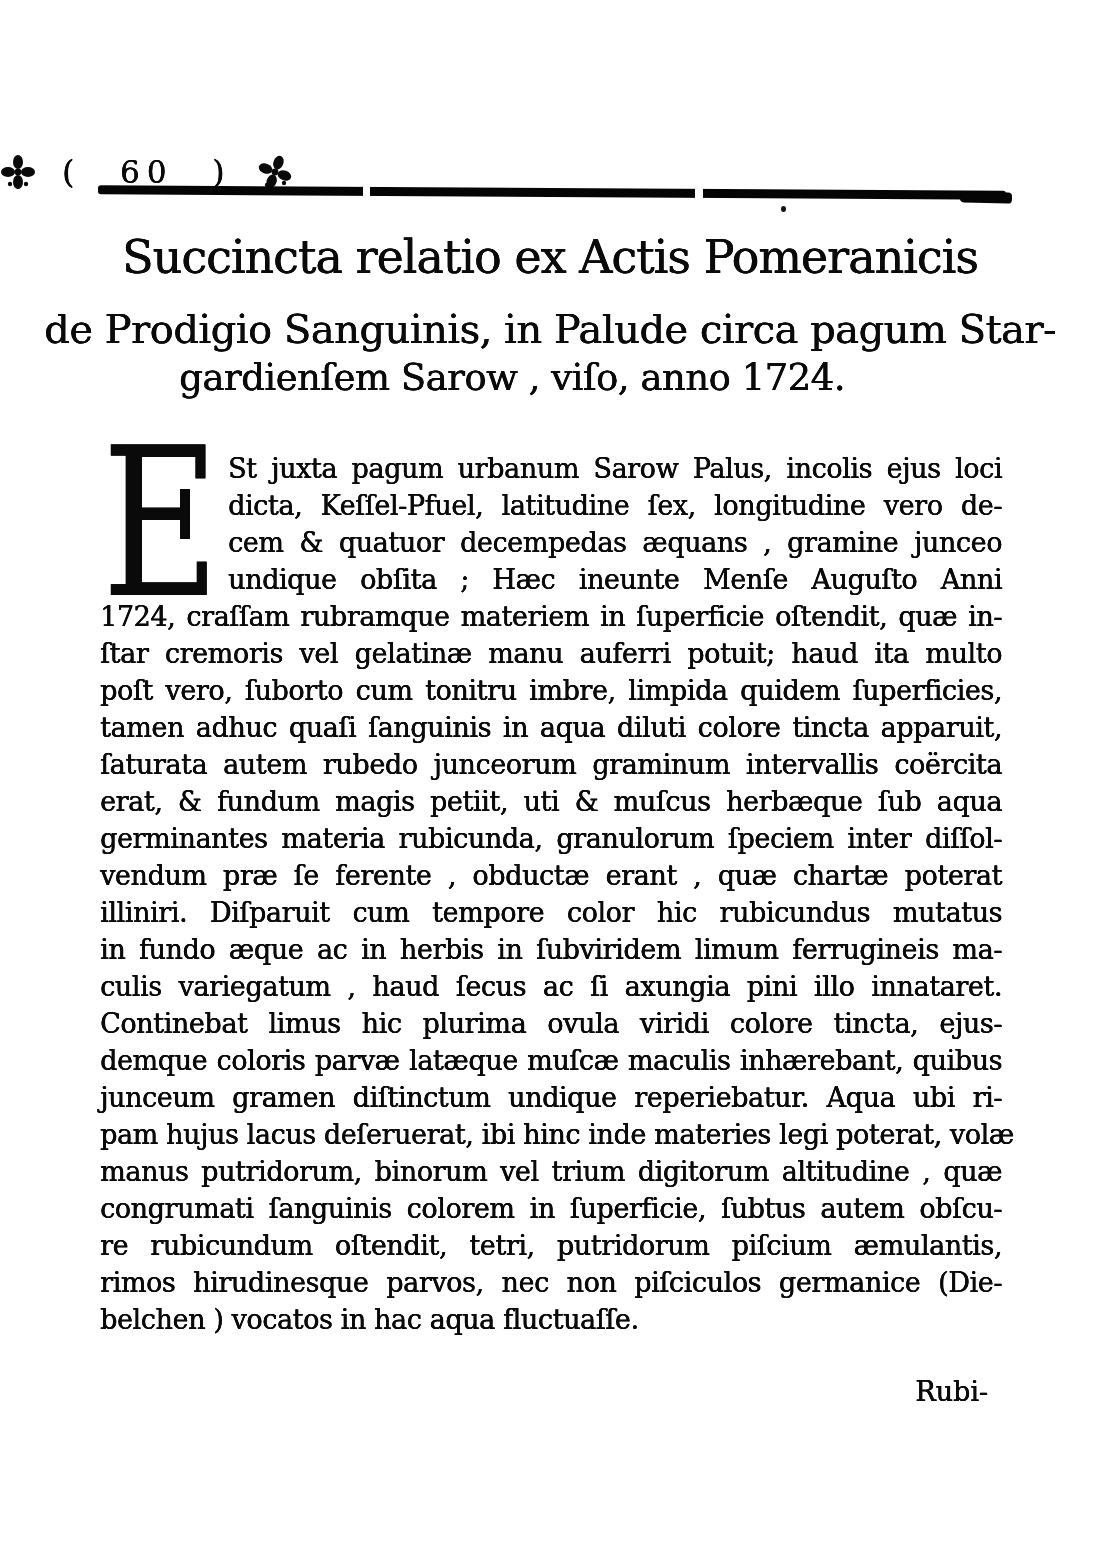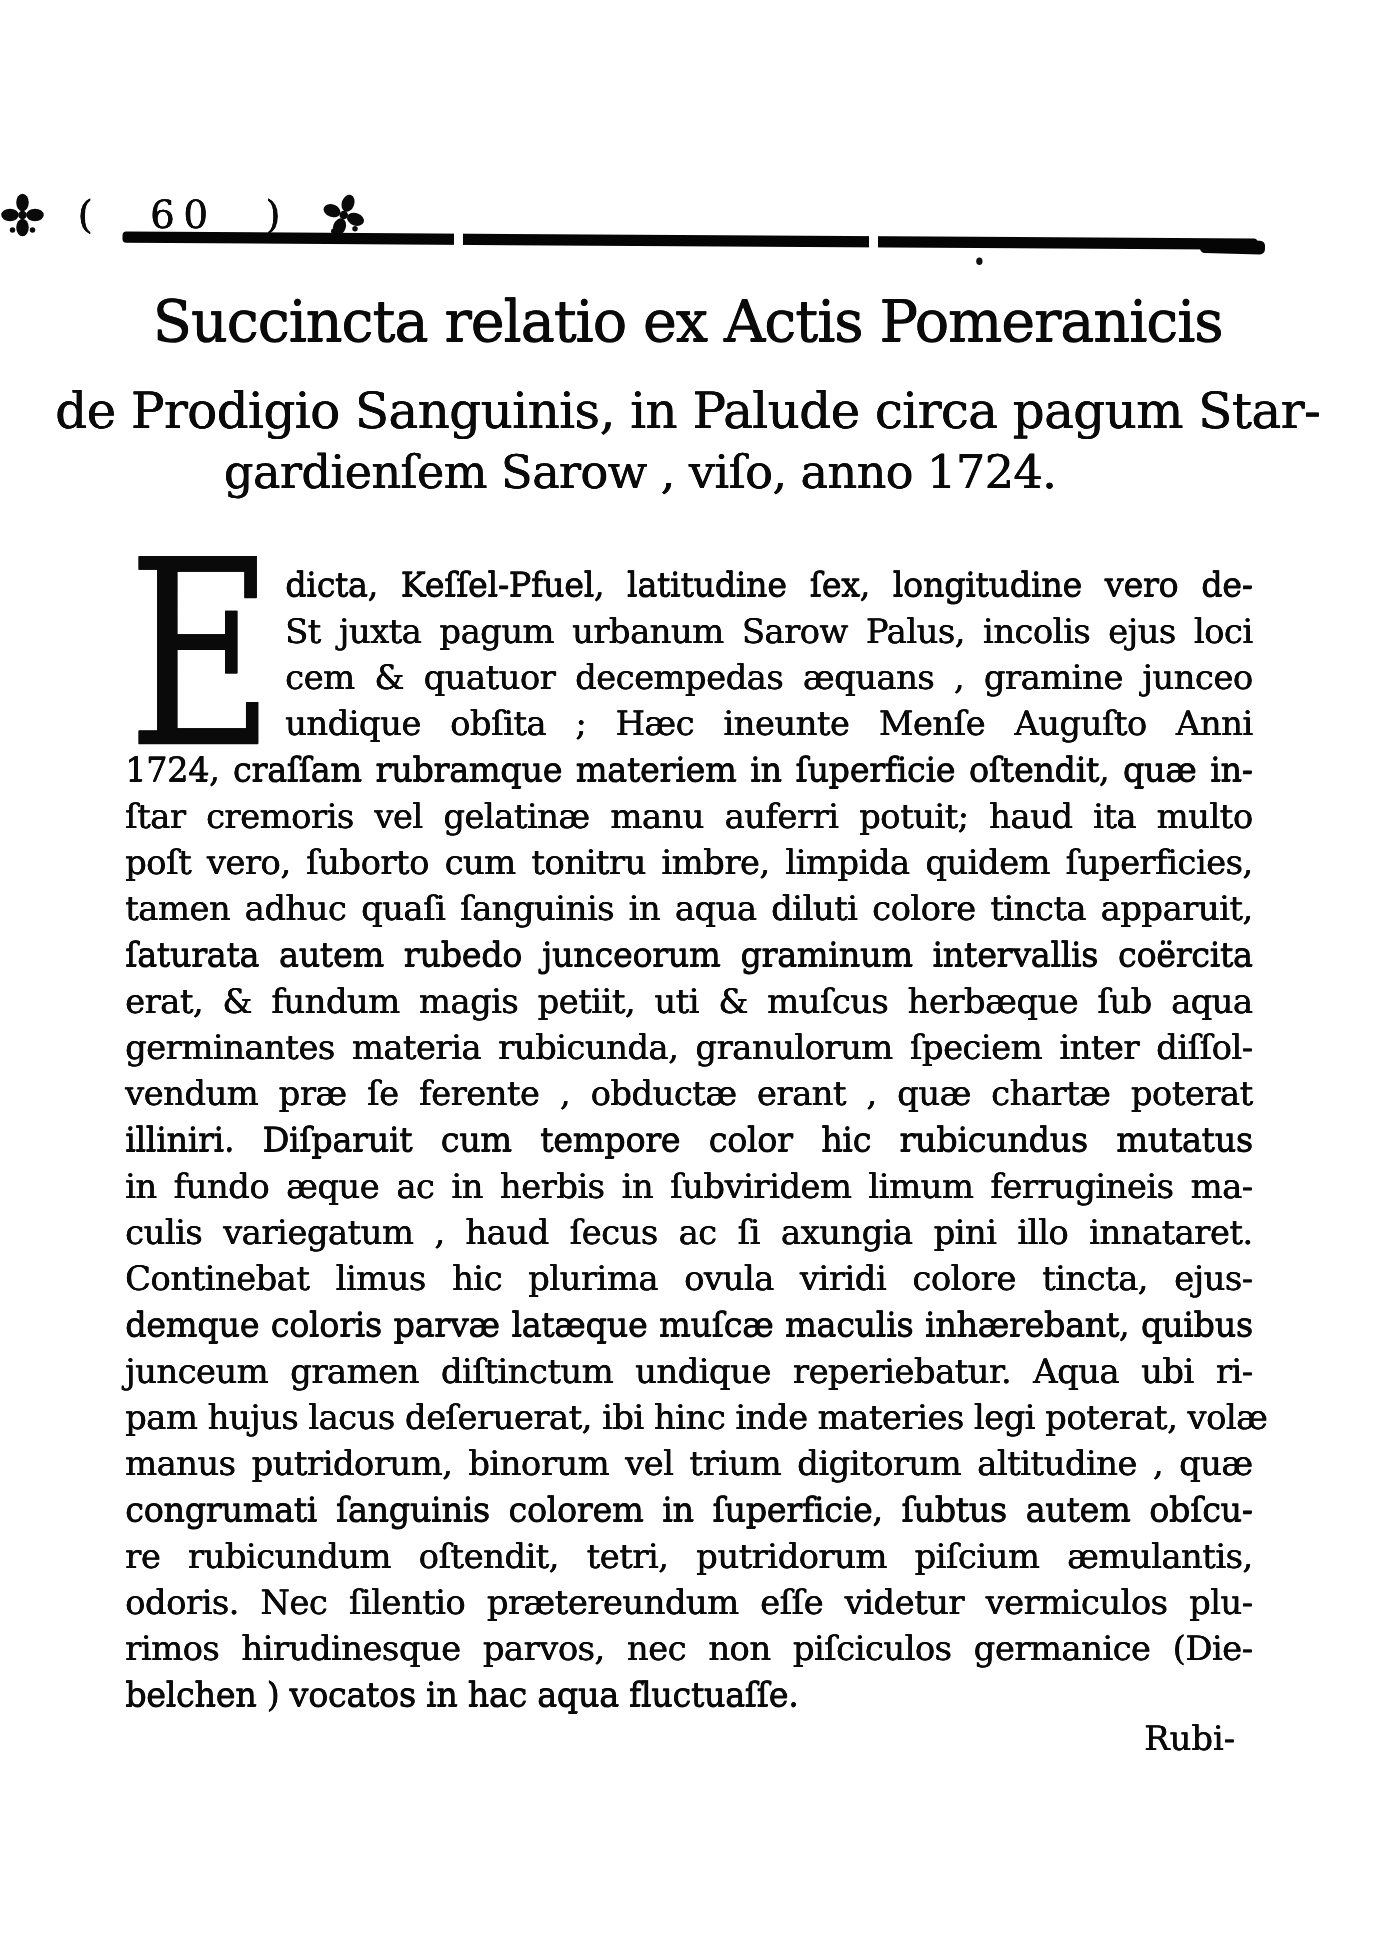--- a/index.html
+++ b/index.html
@@ -113,40 +113,39 @@
 <div class="header-rule"></div>
 <div class="rule-blob"></div>
 <div class="ink-dot"></div>
 
 <div class="title-1 ink">Succincta relatio ex Actis Pomeranicis</div>
 <div class="title-2 ink">de Prodigio Sanguinis, in Palude circa pagum Star-</div>
 <div class="title-3 ink">gardienſem Sarow , viſo, anno 1724.</div>
 
 <div class="textblock ink">
   <div class="drop-cap">E</div>
+  <div class="line indent">St juxta pagum urbanum Sarow Palus, incolis ejus loci</div>
   <div class="line indent">dicta, Keſſel-Pfuel, latitudine ſex, longitudine vero de-</div>
-  <div class="line indent">St juxta pagum urbanum Sarow Palus, incolis ejus loci</div>
   <div class="line indent">cem &amp; quatuor decempedas æquans , gramine junceo</div>
   <div class="line indent">undique obſita ; Hæc ineunte Menſe Auguſto Anni</div>
   <div class="line">1724, craſſam rubramque materiem in ſuperficie oſtendit, quæ in-</div>
   <div class="line">ſtar cremoris vel gelatinæ manu auferri potuit; haud ita multo</div>
   <div class="line">poſt vero, ſuborto cum tonitru imbre, limpida quidem ſuperficies,</div>
   <div class="line">tamen adhuc quaſi ſanguinis in aqua diluti colore tincta apparuit,</div>
   <div class="line">ſaturata autem rubedo junceorum graminum intervallis coërcita</div>
   <div class="line">erat, &amp; fundum magis petiit, uti &amp; muſcus herbæque ſub aqua</div>
   <div class="line">germinantes materia rubicunda, granulorum ſpeciem inter diſſol-</div>
   <div class="line">vendum præ ſe ferente , obductæ erant , quæ chartæ poterat</div>
   <div class="line">illiniri. Diſparuit cum tempore color hic rubicundus mutatus</div>
   <div class="line">in fundo æque ac in herbis in ſubviridem limum ferrugineis ma-</div>
   <div class="line">culis variegatum , haud ſecus ac ſi axungia pini illo innataret.</div>
   <div class="line">Continebat limus hic plurima ovula viridi colore tincta, ejus-</div>
   <div class="line">demque coloris parvæ latæque muſcæ maculis inhærebant, quibus</div>
   <div class="line">junceum gramen diſtinctum undique reperiebatur. Aqua ubi ri-</div>
   <div class="line">pam hujus lacus deſeruerat, ibi hinc inde materies legi poterat, volæ</div>
   <div class="line">manus putridorum, binorum vel trium digitorum altitudine , quæ</div>
   <div class="line">congrumati ſanguinis colorem in ſuperficie, ſubtus autem obſcu-</div>
   <div class="line">re rubicundum oſtendit, tetri, putridorum piſcium æmulantis,</div>
-  <div class="line">odoris. Nec ſilentio prætereundum eſſe videtur vermiculos plu-</div>
   <div class="line">rimos hirudinesque parvos, nec non piſciculos germanice (Die-</div>
   <div class="line lastline">belchen ) vocatos in hac aqua fluctuaſſe.</div>
 </div>
 
 <div class="catchword ink">Rubi-</div>
 
 </body></html>

